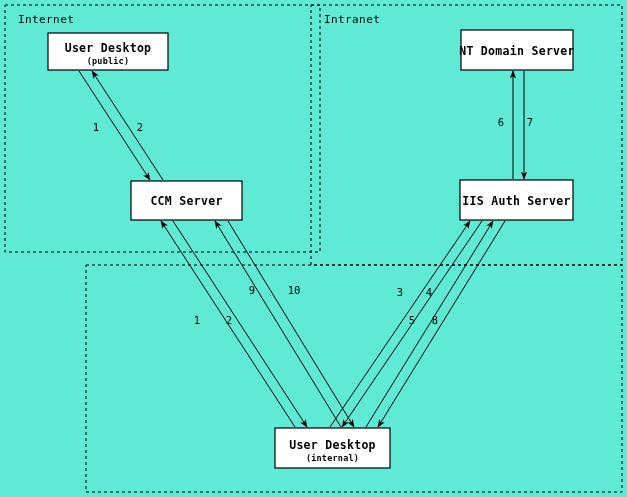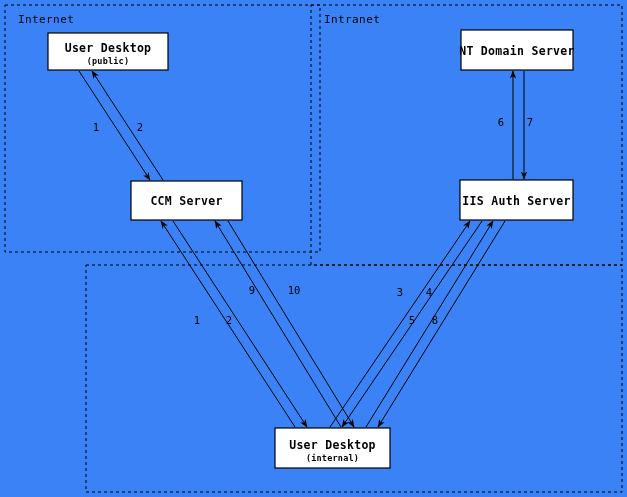--- a/index.html
+++ b/index.html
@@ -4,21 +4,21 @@
 <style>
   html, body {
     margin: 0;
     padding: 0;
     background: #ffffff;
   }
   #diagram-root {
     position: relative;
     width: 627px;
     height: 497px;
-    background: #3b82f6;
+    background: #5eead4;
     font-family: "DejaVu Sans Mono", monospace;
     overflow: hidden;
   }
   svg#diagram-canvas {
     display: block;
     width: 627px;
     height: 497px;
   }
   .zone-rect {
     fill: none;

